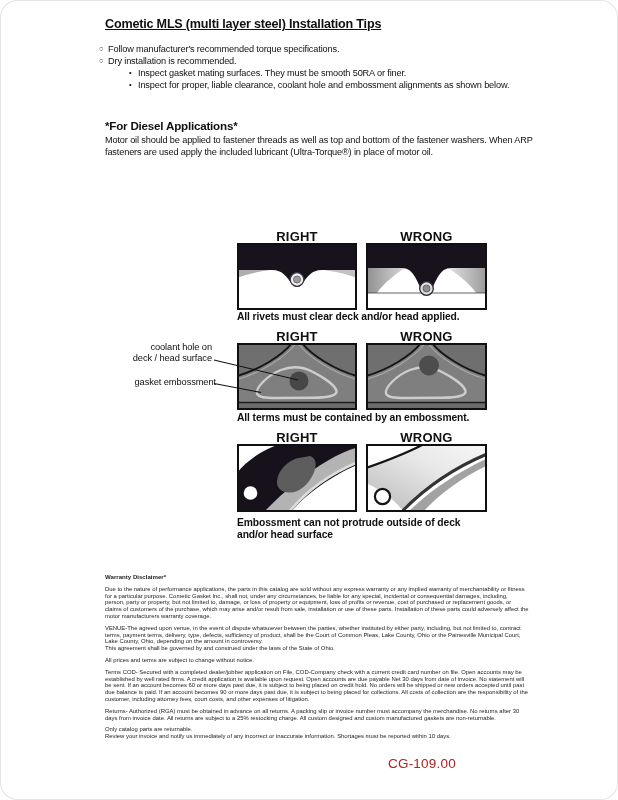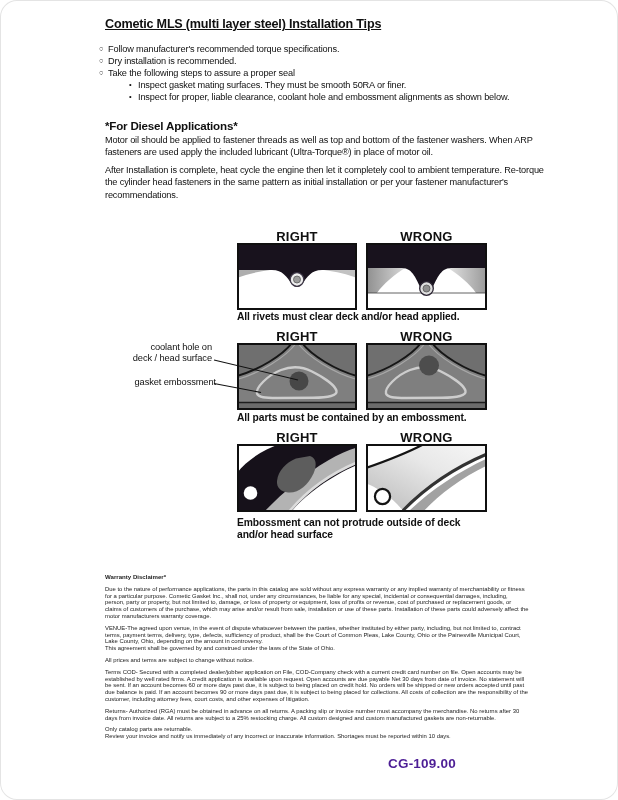--- a/index.html
+++ b/index.html
@@ -13,40 +13,38 @@
   .tipline.sub{margin-left:30px;}
   .h2{font-size:11.6px;font-weight:bold;letter-spacing:-0.2px;white-space:nowrap;}
   .bodytx{font-size:9.2px;letter-spacing:-0.15px;line-height:12.3px;width:452px;}
   .dlabel{font-size:13px;font-weight:bold;letter-spacing:0.2px;text-align:center;}
   .caption{font-size:10.3px;font-weight:bold;letter-spacing:-0.1px;line-height:11.5px;}
   .ann{font-size:9.3px;letter-spacing:-0.1px;line-height:11px;text-align:right;width:116px;}
   .disc{font-size:5.9px;line-height:6.8px;width:424px;color:#1c1c1c;}
   .disc p{margin:0 0 5px 0;}
   .disc p.m0{margin-bottom:0;}
   .disc .hd{font-weight:bold;font-size:6.1px;}
-  .cg{font-size:13.5px;letter-spacing:0.2px;color:#4c1d95;white-space:nowrap;font-weight:bold;}
+  .cg{font-size:13.5px;letter-spacing:0.2px;color:#b91c1c;white-space:nowrap;}
 </style>
 </head>
 <body>
 
 <div class="page">
 
   <div class="abs title" style="left:105px;top:17px;">Cometic MLS (multi layer steel) Installation Tips</div>
 
   <div class="abs" style="left:99px;top:43px;">
     <div class="tipline"><span class="mk">○</span><span>Follow manufacturer's recommended torque specifications.</span></div>
     <div class="tipline"><span class="mk">○</span><span>Dry installation is recommended.</span></div>
-    <div class="tipline"><span class="mk">○</span><span>Take the following steps to assure a proper seal</span></div>
     <div class="tipline sub"><span class="mk">•</span><span>Inspect gasket mating surfaces.  They must be smooth 50RA or finer.</span></div>
     <div class="tipline sub"><span class="mk">•</span><span>Inspect for proper, liable clearance, coolant hole and embossment alignments as shown below.</span></div>
   </div>
 
   <div class="abs h2" style="left:105px;top:119px;">*For Diesel Applications*</div>
   <div class="abs bodytx" style="left:105px;top:134px;">Motor oil should be applied to fastener threads as well as top and bottom of the fastener washers. When ARP fasteners are used apply the included lubricant (Ultra-Torque®) in place of motor oil.</div>
-  <div class="abs bodytx" style="left:105px;top:164px;">After Installation is complete, heat cycle the engine then let it completely cool to ambient temperature. Re-torque the cylinder head fasteners in the same pattern as initial installation or per your fastener manufacturer's recommendations.</div>
 
   <div class="abs dlabel" style="left:237px;top:229px;width:120px;">RIGHT</div>
   <div class="abs dlabel" style="left:366px;top:229px;width:121px;">WRONG</div>
 
   <svg class="abs" style="left:237px;top:243px;" width="120" height="67" viewBox="0 0 120 67">
     <rect width="120" height="67" fill="#ffffff"></rect>
     <path d="M0,27 H33 C21,28.5 9,31.5 0,35 Z" fill="#aeaeae"></path>
     <path d="M120,27 H87 C99,28.5 111,31.5 120,35 Z" fill="#c2c2c2"></path>
     <path d="M0,0 H120 V27 H85 C74,27 70.5,34 65,41 C62,45 58,45 55,41 C49.5,34 46,27 35,27 H0 Z" fill="#18121d"></path>
     <circle cx="60" cy="36.5" r="6.8" fill="#ededed" stroke="#3c3545" stroke-width="1.3"></circle>
@@ -114,21 +112,21 @@
     <path d="M20,50.5 C18.5,45 30,32.5 44,27 C54,23.2 65,23.5 75,28.5 C87,34.5 98.5,42.5 99.5,48 C100.3,52.5 92,54.5 76,54.8 L40,55 C28,55 21.5,54.5 20,50.5 Z" fill="none" stroke="#cdcdcd" stroke-width="2.4"></path>
     <circle cx="63" cy="22.5" r="10" fill="#4d4d4d"></circle>
     <rect x="1" y="1" width="119" height="65" fill="none" stroke="#101010" stroke-width="2"></rect>
   </svg>
 
   <svg class="abs" style="left:205px;top:352px;" width="100" height="50" viewBox="0 0 100 50">
     <line x1="9" y1="8" x2="93" y2="28" stroke="#111111" stroke-width="1.1"></line>
     <line x1="9" y1="31.5" x2="56" y2="40.5" stroke="#111111" stroke-width="1.1"></line>
   </svg>
 
-  <div class="abs caption" style="left:237px;top:412px;">All parts must be contained by an embossment.</div>
+  <div class="abs caption" style="left:237px;top:412px;">All terms must be contained by an embossment.</div>
 
   <div class="abs dlabel" style="left:237px;top:430px;width:120px;">RIGHT</div>
   <div class="abs dlabel" style="left:366px;top:430px;width:121px;">WRONG</div>
 
   <svg class="abs" style="left:237px;top:444px;" width="120" height="68" viewBox="0 0 120 68">
     <rect width="120" height="68" fill="#16111a"></rect>
     <path d="M0,0 H43 C27,5 10,16 0,29 Z" fill="#ffffff"></path>
     <path d="M120,21 C92,33 67,52 54,68 H120 Z" fill="#ffffff"></path>
     <path d="M27,68 C45,49 68,30 91,16.5 C101,10.5 111,6 120,3.5 V19 C103,25 80,40 64,56 C60,60 55.5,64 52.5,68 Z" fill="#b3b3b3"></path>
     <path d="M52,68 C66,51 88,32 120,18.5" stroke="#dcdcdc" stroke-width="2.6" fill="none"></path>

